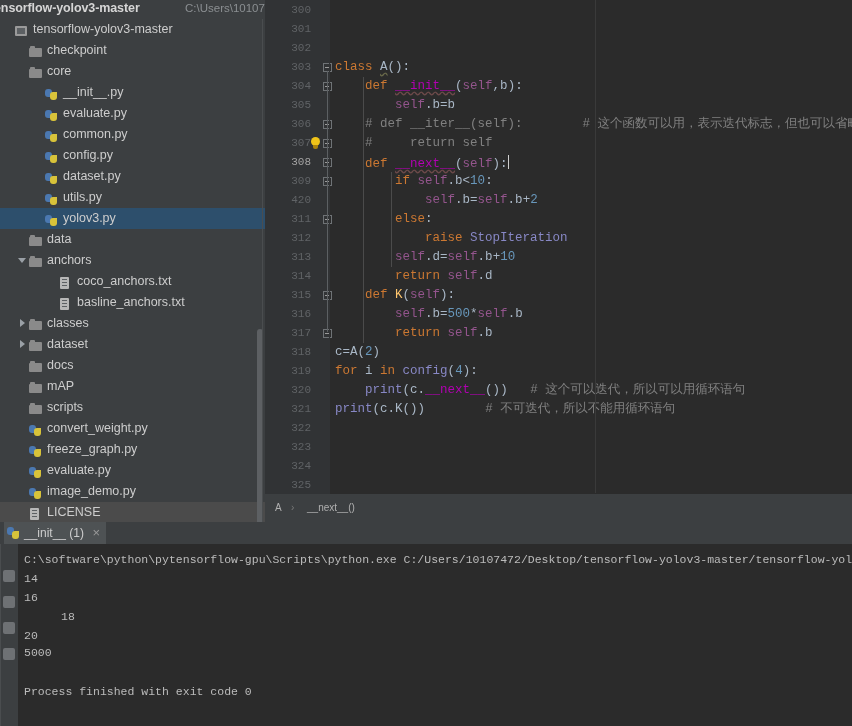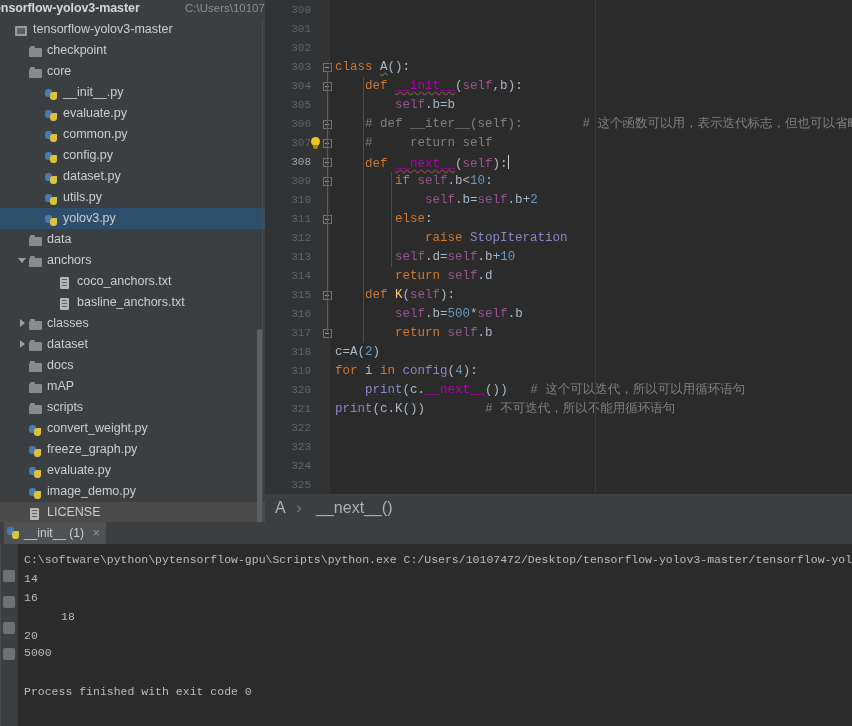--- a/index.html
+++ b/index.html
@@ -203,21 +203,21 @@
   }
   #editor-vline {
     position: absolute; left: 330px; top: 0; width: 1px; height: 493px;
     background: #3a3a3a;
   }
 
   
   #breadcrumb {
     position: absolute; left: 265px; top: 494px; width: 587px; height: 28px;
     background: #3c3f41;
-    font-size: 16px; color: #b0b0b0;
+    font-size: 10px; color: #b0b0b0;
     line-height: 28px;
   }
   #breadcrumb .bc-item { margin-left: 10px; }
   #breadcrumb .bc-sep { margin-left: 7px; color: #7a7a7a; }
 
   
   #console-tabbar {
     position: absolute; left: 0; top: 522px; width: 852px; height: 22px;
     background: #3c3f41;
   }
@@ -312,21 +312,21 @@
           <div class="lnum" style="top: 1px;">300</div>
           <div class="lnum" style="top: 20px;">301</div>
           <div class="lnum" style="top: 39px;">302</div>
           <div class="lnum" style="top: 58px;">303</div>
           <div class="lnum" style="top: 77px;">304</div>
           <div class="lnum" style="top: 96px;">305</div>
           <div class="lnum" style="top: 115px;">306</div>
           <div class="lnum" style="top: 134px;">307</div>
           <div class="lnum active" style="top: 153px;">308</div>
           <div class="lnum" style="top: 172px;">309</div>
-          <div class="lnum" style="top: 191px;">310</div>
+          <div class="lnum" style="top: 191px;">420</div>
           <div class="lnum" style="top: 210px;">311</div>
           <div class="lnum" style="top: 229px;">312</div>
           <div class="lnum" style="top: 248px;">313</div>
           <div class="lnum" style="top: 267px;">314</div>
           <div class="lnum" style="top: 286px;">315</div>
           <div class="lnum" style="top: 305px;">316</div>
           <div class="lnum" style="top: 324px;">317</div>
           <div class="lnum" style="top: 343px;">318</div>
           <div class="lnum" style="top: 362px;">319</div>
           <div class="lnum" style="top: 381px;">320</div>

